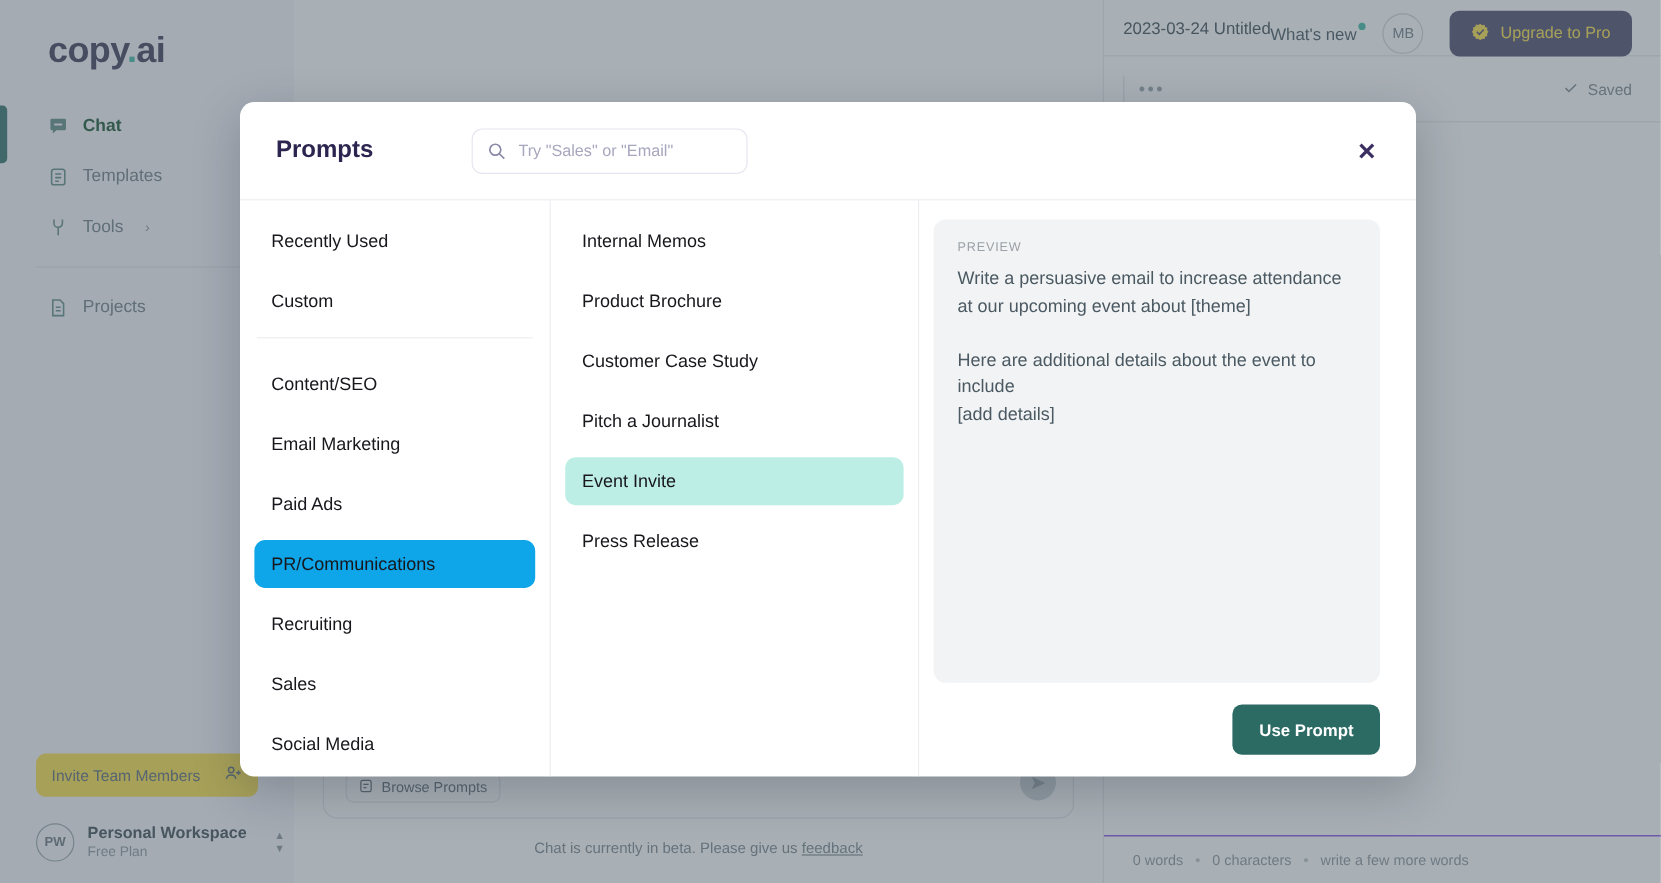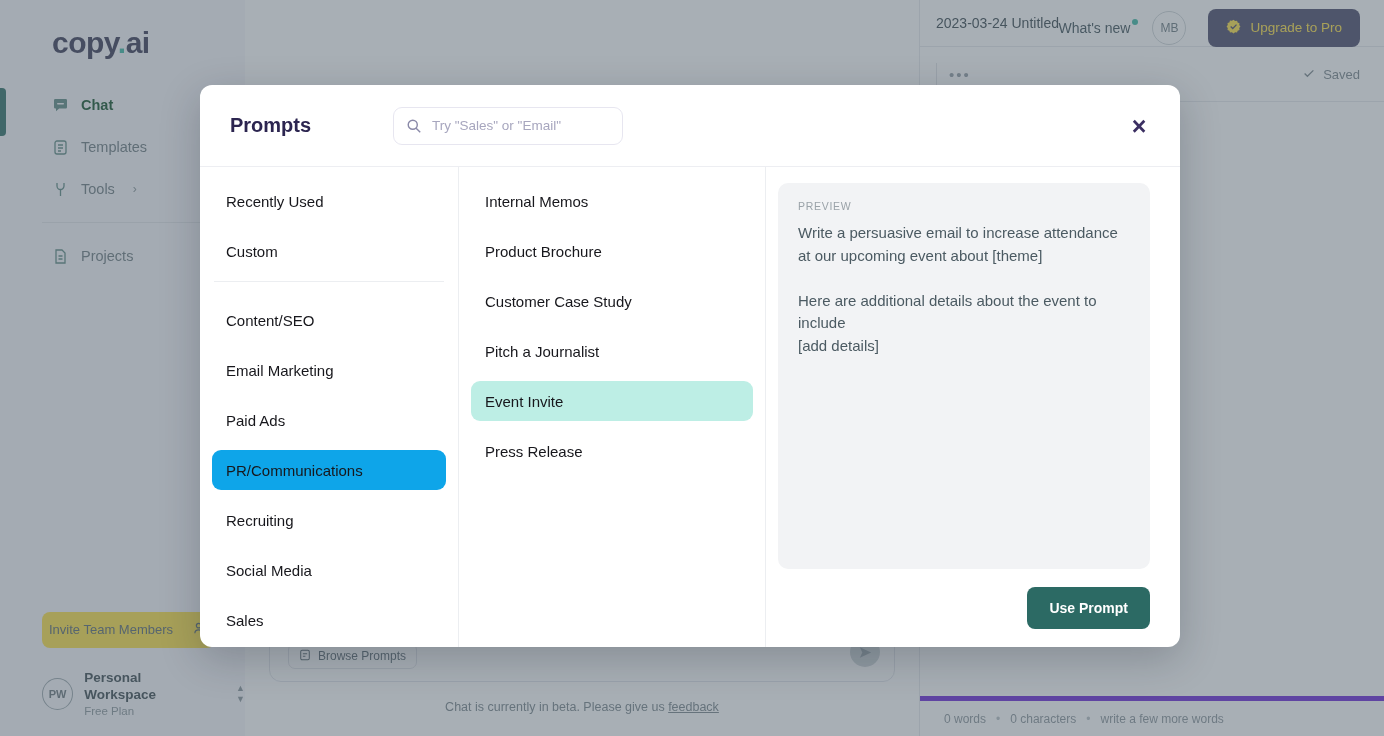--- a/index.html
+++ b/index.html
@@ -22,21 +22,20 @@
 
   
   #sidebar {
     width: 245px;
     height: 736px;
     flex: 0 0 245px;
     background: #f7f7fa;
     position: relative;
     display: flex;
     flex-direction: column;
-    padding-left: 12px;
   }
   .active-edge-bar {
     position: absolute;
     left: 0;
     top: 88px;
     width: 6px;
     height: 48px;
     background: #2e6e66;
     border-radius: 0 4px 4px 0;
   }
@@ -194,21 +193,21 @@
     display: flex; align-items: center; gap: 7px;
     font-size: 13px; color: #7b878d;
   }
   .doc-body {
     flex: 1 1 auto;
     padding: 22px 24px 0 16px;
     font-size: 14.5px;
     color: #a9b2b7;
   }
   .doc-status {
-    border-top: 5px solid #6d28d9;
+    border-top: 1px solid #6d28d9;
     height: 40px;
     display: flex;
     align-items: center;
     gap: 10px;
     padding-left: 24px;
     font-size: 12px;
     color: #8b959b;
   }
   .sdot { color: #b8c0c5; }
 
@@ -594,24 +593,24 @@
       <div class="opt">
         <span>Paid Ads</span>
       </div>
       <div class="opt sel-gray">
         <span>PR/Communications</span>
       </div>
       <div class="opt">
         <span>Recruiting</span>
       </div>
       <div class="opt">
+        <span>Sales</span>
+      </div>
+      <div class="opt">
         <span>Social Media</span>
-      </div>
-      <div class="opt">
-        <span>Sales</span>
       </div>
     </div>
 
     <div class="col-items">
       <div class="opt">
         <span>Internal Memos</span>
       </div>
       <div class="opt">
         <span>Product Brochure</span>
       </div>

